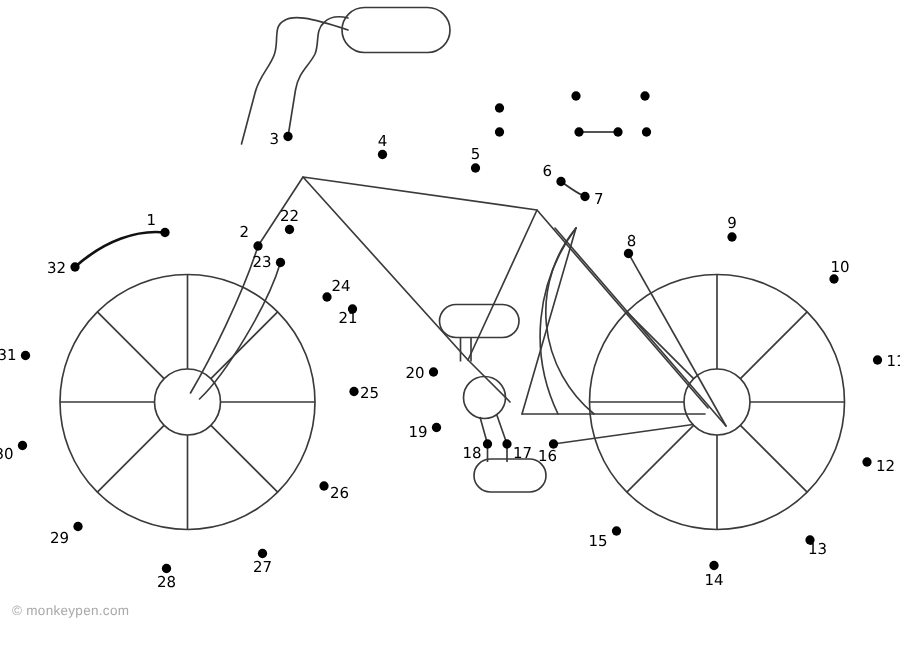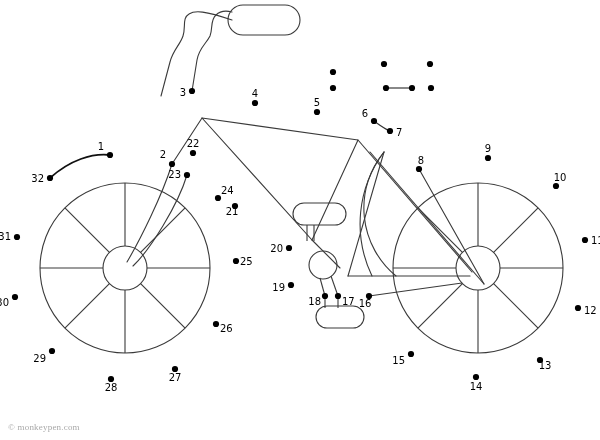--- a/index.html
+++ b/index.html
@@ -20,22 +20,22 @@
   #artboard {
     position: absolute;
     left: 0;
     top: 0;
     width: 600px;
     height: 440px;
   }
   .credit {
     position: absolute;
     left: 8px;
-    top: 422px;
-    font-family: Liberation Serif, serif;
+    top: 402px;
+    font-family: Liberation Sans, sans-serif;
     font-size: 9px;
     color: #a9a9a9;
     letter-spacing: 0.2px;
     white-space: nowrap;
     text-align: right;
   }
   svg text {
     font-family: "DejaVu Sans", sans-serif;
     font-size: 10px;
     fill: #000000;

